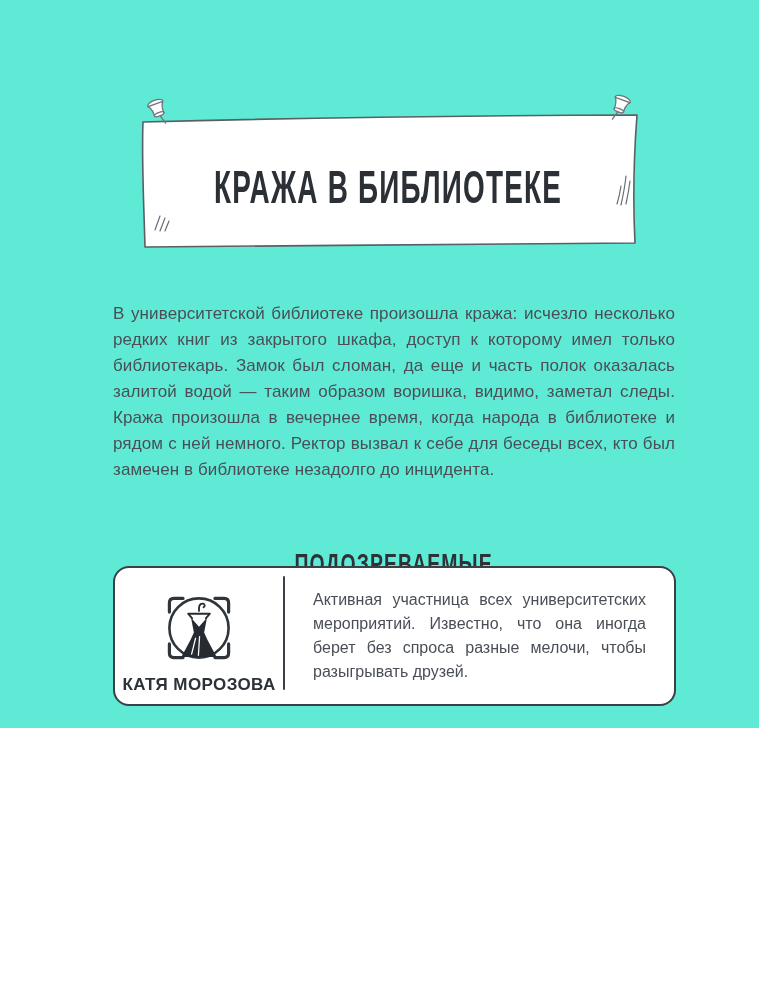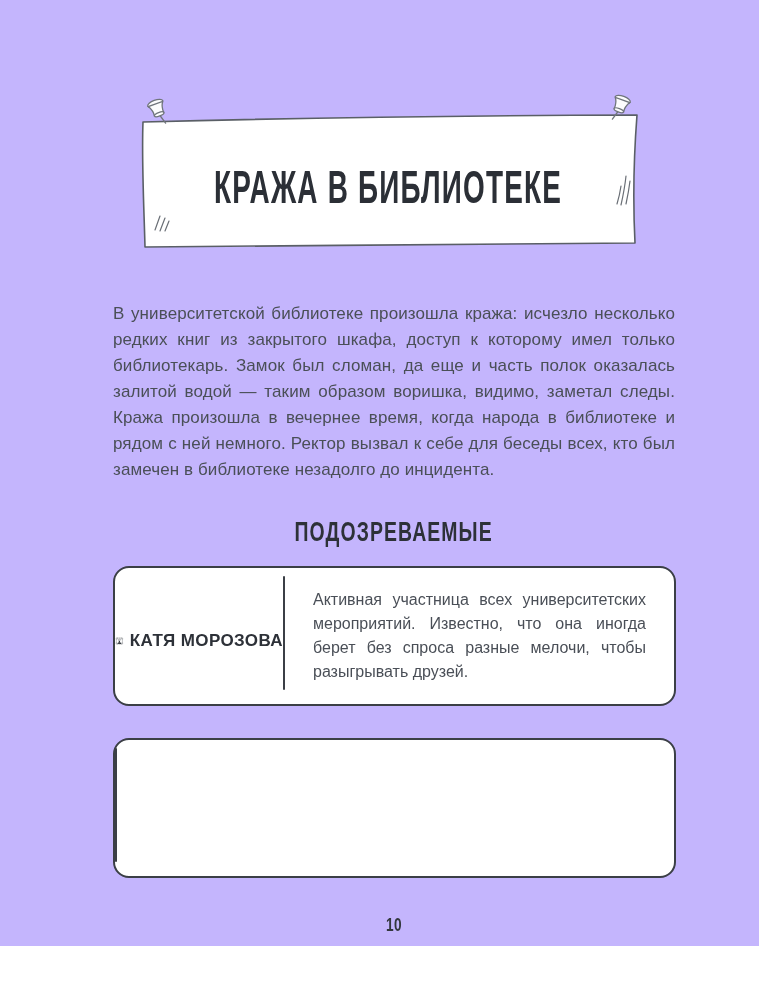--- a/index.html
+++ b/index.html
@@ -1,55 +1,55 @@
 <!DOCTYPE html>
 <html lang="ru"><head>
 <meta charset="utf-8">
 <style>
   html,body { margin:0; padding:0; background:#ffffff; }
   .page {
-    position:relative; width:759px; height:946px; background:#c4b5fd;
+    position:relative; width:759px; height:728px; background:#5eead4;
     font-family:"Liberation Sans", sans-serif; overflow:hidden;
   }
 
   
   .banner { position:absolute; left:134px; top:94px; width:510px; height:162px; }
   .banner .paper { fill:#ffffff; stroke:#5a5f66; stroke-width:1.6; stroke-linejoin:round; }
   .banner .hatch { fill:none; stroke:#6a6f76; stroke-width:1.2; stroke-linecap:round; }
   .banner .pin ellipse, .banner .pin .pbody { fill:#fcfcfd; stroke:#70757c; stroke-width:1.3; }
   .banner .pin .needle { fill:none; stroke:#70757c; stroke-width:1.3; stroke-linecap:round; }
   .banner .case-title { font-family:"Liberation Sans", sans-serif; font-weight:700; fill:#2b2f36; letter-spacing:2px; }
 
   
   .intro {
     position:absolute; left:113px; top:301px; width:562px; margin:0;
     font-size:17px; line-height:26px; letter-spacing:0.1px;
     text-align:justify; color:#4a4f57; hyphens:manual;
   }
 
   
-  .center-row { position:absolute; left:113px; width:562px; text-align:center; }
+  .center-row { position:absolute; left:113px; width:562px; text-align:center;margin-top:32px; }
   .stencil {
     display:inline-block; font-weight:700; color:#2d3138;
     transform:scaleX(0.72); transform-origin:50% 50%; letter-spacing:1.5px; white-space:nowrap;
   }
   .heading-row { top:517px; }
   .heading-row .stencil { font-size:27px; }
   .pagenum-row { top:914px; }
   .pagenum-row .stencil { font-size:19px; letter-spacing:0.5px; color:#33373e; }
 
   
   .card {
     position:absolute; left:113px; width:563px; height:140px; box-sizing:border-box;
     border:2px solid #3b3f46; border-radius:16px; background:#ffffff; display:flex;
   }
   .card-1 { top:566px; }
   .card-2 { top:738px; }
   .card-left {
-    width:168px; display:flex; align-items:center;
+    width:168px; display:flex; flex-direction:column; align-items:center;
     justify-content:center; padding-top:10px; gap:6px;
   }
   .suspect-name { font-weight:700; font-size:17px; letter-spacing:0.4px; color:#2d3138; white-space:nowrap; }
   .card-divider { width:2px; background:#3b3f46; margin:8px 0 14px 0; border-radius:1px; }
   .card-body { flex:1; display:flex; align-items:center; padding:0 16px; }
   .card-body p { margin:12px; font-size:16px; line-height:24px; text-align:justify; color:#4a4f57; hyphens:manual; }
 
   
   .icon-frame { display:block; }
   .icon-frame .ring { fill:none; stroke:#30353c; stroke-width:2.3; }

